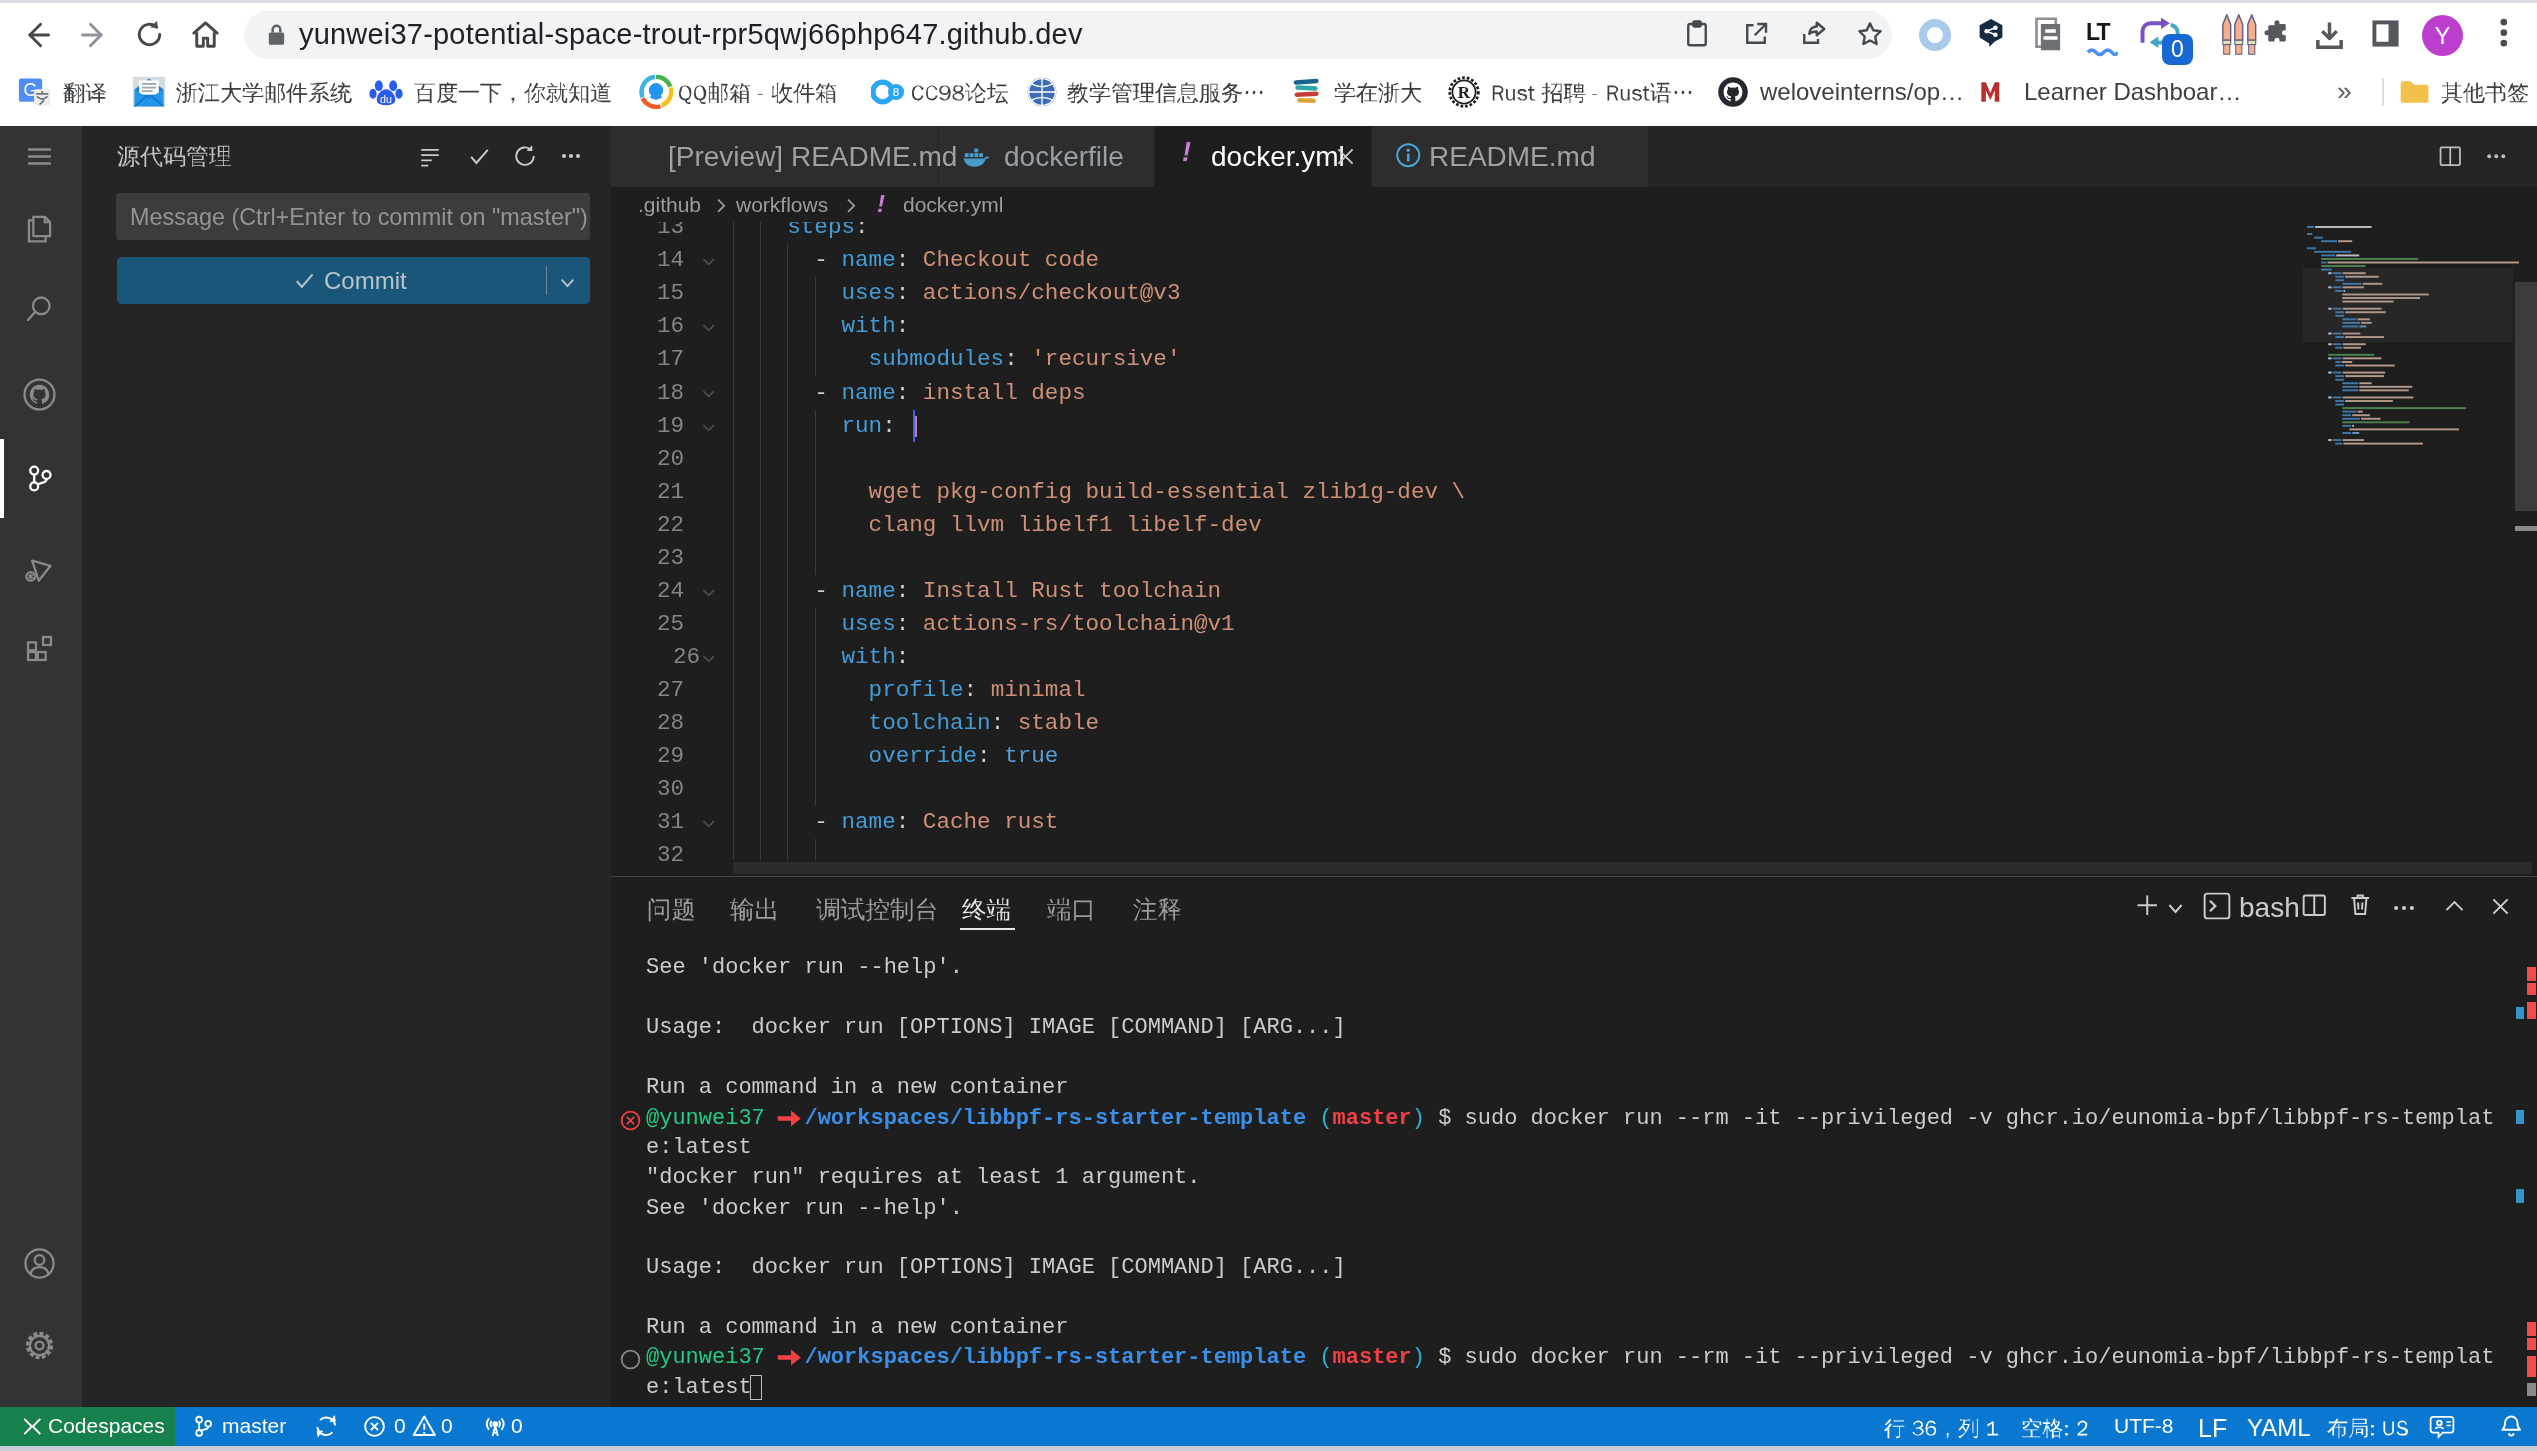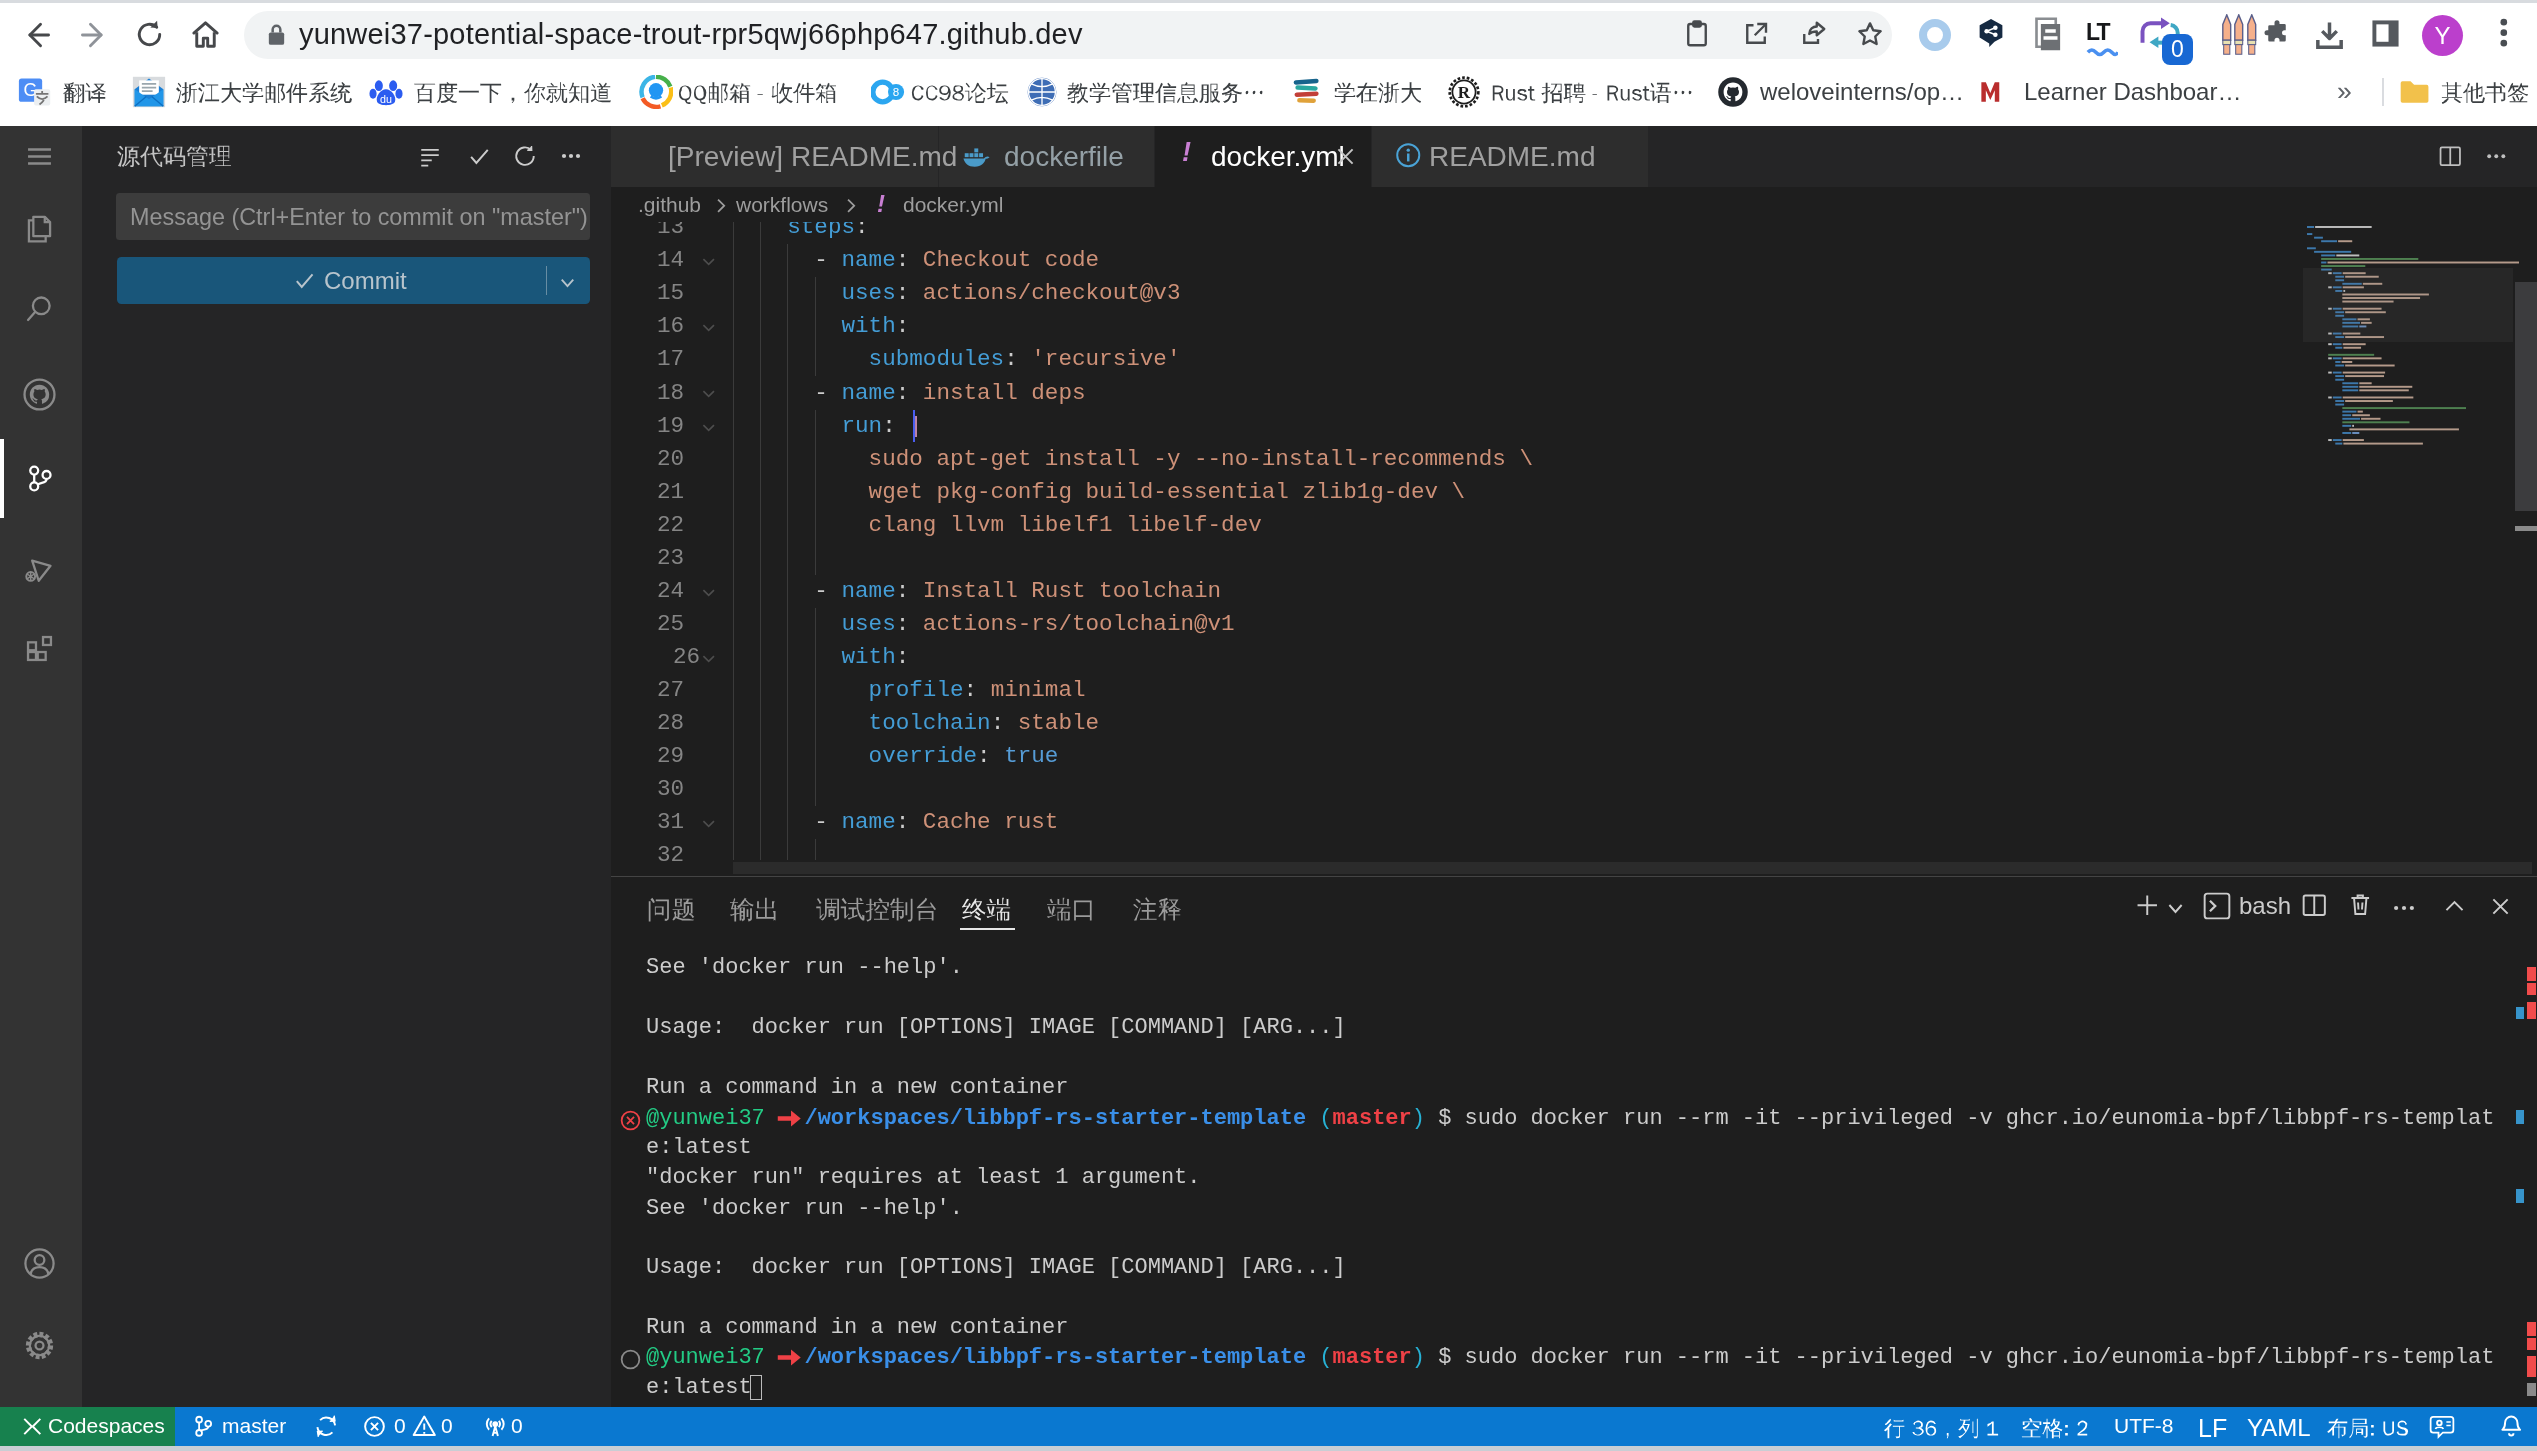--- a/index.html
+++ b/index.html
@@ -380,21 +380,20 @@
 <svg class="abs" style="left:88px;top:162px" width="19.4" height="19.4" viewBox="0 0 22 22">
       <path d="M5 8 L11 14 L17 8" fill="none" stroke="#4d4d4d" stroke-width="1.9"></path>
     </svg>
 <div class="codeline" style="left:122px;top:155px">      <span class="p">- </span><span class="k">name</span><span class="p">: </span><span class="v">install deps</span></div>
 <div class="lnum" style="left:0;top:188px">19</div>
 <svg class="abs" style="left:88px;top:196px" width="19.4" height="19.4" viewBox="0 0 22 22">
       <path d="M5 8 L11 14 L17 8" fill="none" stroke="#4d4d4d" stroke-width="1.9"></path>
     </svg>
 <div class="codeline" style="left:122px;top:188px">        <span class="k">run</span><span class="p">: </span><span style="color:#c98cb2">|</span></div>
 <div class="lnum" style="left:0;top:221px">20</div>
-<div class="codeline" style="left:122px;top:221px">          <span class="v">sudo apt-get install -y --no-install-recommends \</span></div>
 <div class="lnum" style="left:0;top:254px">21</div>
 <div class="codeline" style="left:122px;top:254px">          <span class="v">wget pkg-config build-essential zlib1g-dev \</span></div>
 <div class="lnum" style="left:0;top:287px">22</div>
 <div class="codeline" style="left:122px;top:287px">          <span class="v">clang llvm libelf1 libelf-dev</span></div>
 <div class="lnum" style="left:0;top:320px">23</div>
 <div class="lnum" style="left:0;top:353px">24</div>
 <svg class="abs" style="left:88px;top:361px" width="19.4" height="19.4" viewBox="0 0 22 22">
       <path d="M5 8 L11 14 L17 8" fill="none" stroke="#4d4d4d" stroke-width="1.9"></path>
     </svg>
 <div class="codeline" style="left:122px;top:353px">      <span class="p">- </span><span class="k">name</span><span class="p">: </span><span class="v">Install Rust toolchain</span></div>
@@ -550,21 +549,21 @@
   </svg>
 <svg class="abs" style="left:2165px;top:898px" width="21" height="21" viewBox="0 0 24 24">
     <path d="M5 8 L12 16 L19 8" fill="none" stroke="#cccccc" stroke-width="2.2"></path>
   </svg>
 <svg class="abs" style="left:2202px;top:891px" width="30" height="30" viewBox="0 0 34 34">
     <g fill="none" stroke="#cccccc" stroke-width="2.2">
       <rect x="3" y="3" width="28" height="28" rx="3"></rect>
       <path d="M9 11 L15 17 L9 23" stroke-width="2.6"></path>
     </g>
   </svg>
-<div class="abs" style="left:2239px;top:892px;font-size:24px;color:#cccccc">bash</div>
+<div class="abs" style="left:2239px;top:892px;font-size:28px;color:#cccccc">bash</div>
 <svg class="abs" style="left:2301px;top:892px" width="26.5" height="26.5" viewBox="0 0 30 30">
     <g fill="none" stroke="#cccccc" stroke-width="2.2">
       <rect x="3" y="4" width="24" height="22" rx="2"></rect>
       <path d="M15 4 V26"></path>
     </g>
   </svg>
 <svg class="abs" style="left:2347px;top:891px" width="26.5" height="26.5" viewBox="0 0 30 30">
     <g fill="none" stroke="#cccccc" stroke-width="2.2">
       <path d="M5 8 H25 M12 8 V5 H18 V8 M8 8 L9.5 26 H20.5 L22 8 M12.5 13 L13 21 M17.5 13 L17 21"></path>
     </g>

